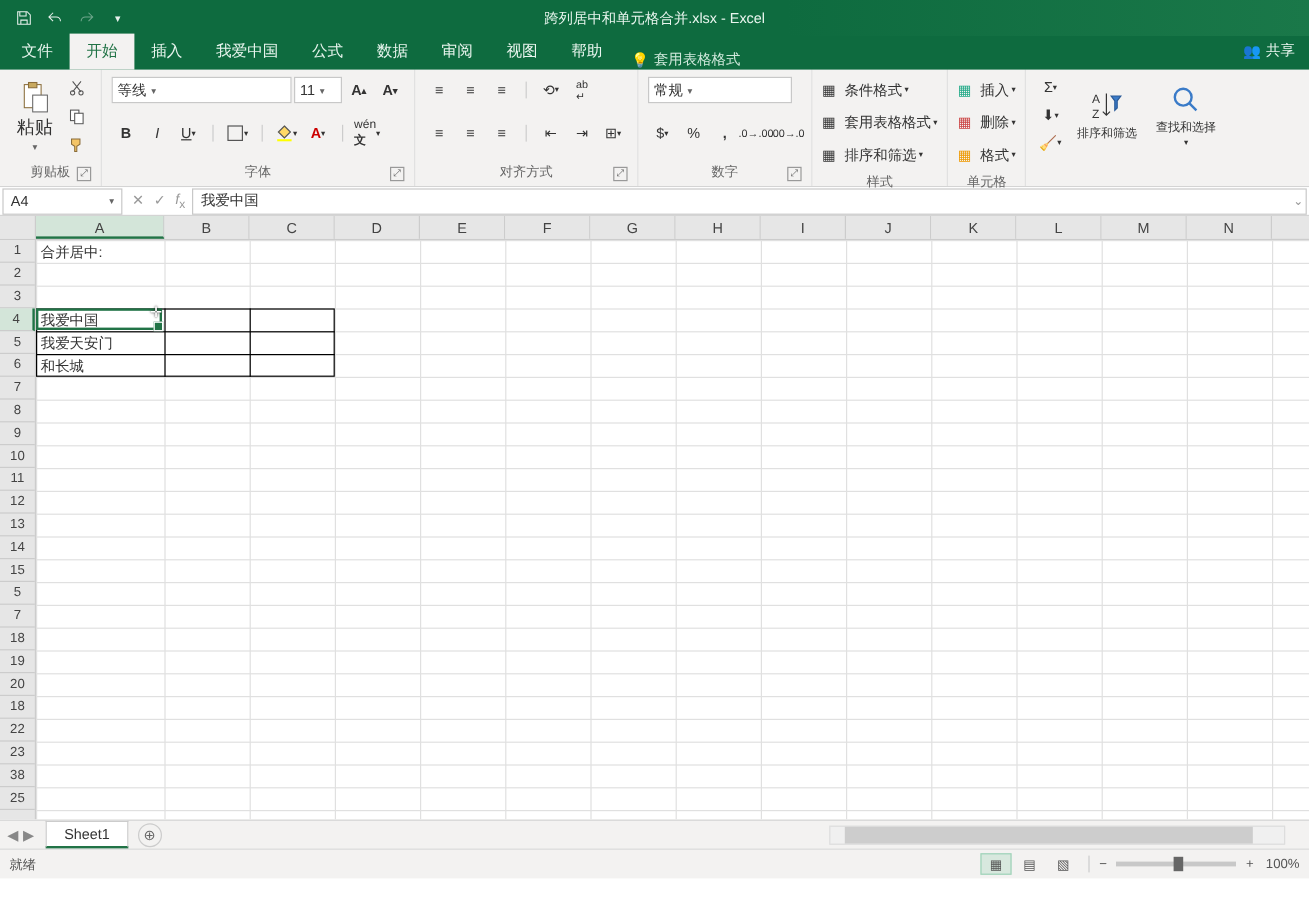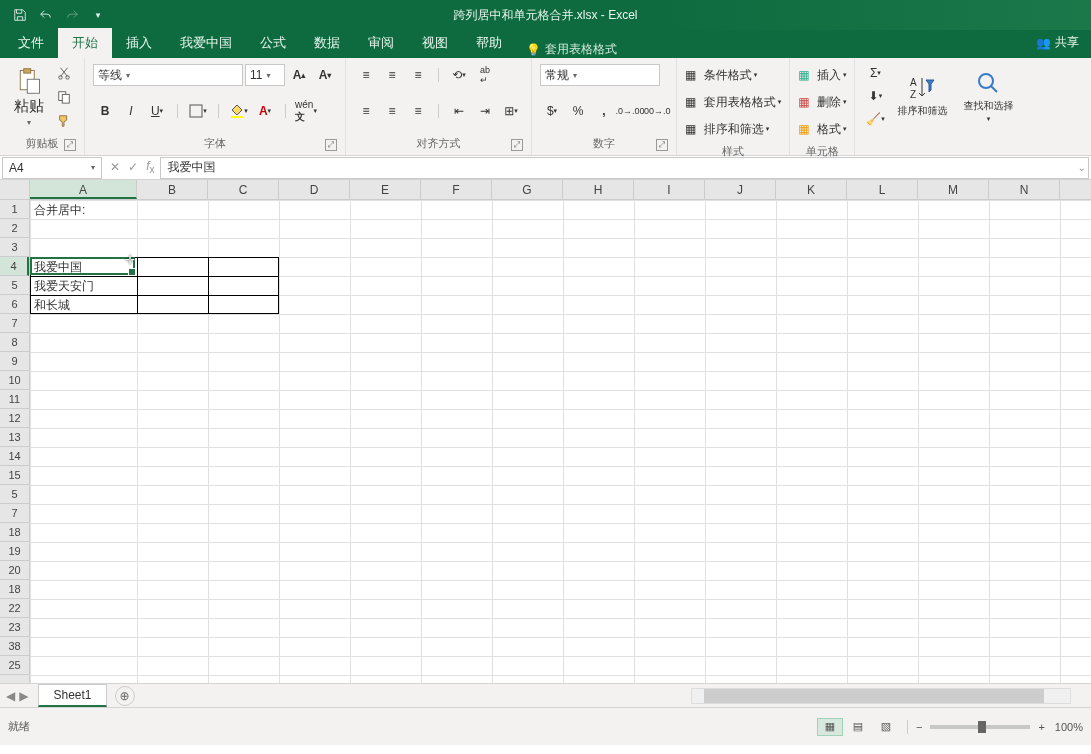--- a/index.html
+++ b/index.html
@@ -53,21 +53,21 @@
 .thick-border{position:absolute;border:1px solid #000}
 .selection{position:absolute;border:2px solid #217346;pointer-events:none}
 .selection::after{content:"";position:absolute;right:-3px;bottom:-3px;width:6px;height:6px;background:#217346;border:1px solid #fff}
 .cursor-icon{position:absolute;font-size:12px;pointer-events:none}
 .sheet-tabs{height:24px;border-top:1px solid #d4d4d4;display:flex;align-items:center;background:#f3f2f1;position:relative}
 .tab-nav{display:flex;padding:0 6px;gap:4px;color:#888}
 .sheet-tab{padding:3px 14px;background:#fff;border:1px solid #ccc;border-bottom:2px solid #217346;font-size:12px;margin-left:4px}
 .add-sheet{width:20px;height:20px;border:1px solid #ccc;border-radius:50%;margin-left:8px;text-align:center;line-height:18px;color:#666}
 .hscroll{position:absolute;right:20px;width:380px;height:16px;background:#f0f0f0;border:1px solid #ddd;bottom:3px}
 .hscroll-thumb{position:absolute;left:12px;width:340px;height:14px;background:#cdcdcd}
-.statusbar{height:38px;background:#f3f2f1;border-top:1px solid #d4d4d4;display:flex;align-items:center;padding:12px 8px;font-size:11px;color:#555}
+.statusbar{height:25px;background:#f3f2f1;border-top:1px solid #d4d4d4;display:flex;align-items:center;padding:12px 8px;font-size:11px;color:#555}
 .status-right{margin-left:auto;display:flex;align-items:center;gap:2px}
 .view-btn{width:26px;height:18px;border:1px solid transparent;display:flex;align-items:center;justify-content:center}
 .view-btn.active{background:#d8e8de;border-color:#9fd3b8}
 .zoom-slider{width:100px;height:4px;background:#c8c8c8;margin:0 6px;position:relative}
 .zoom-thumb{position:absolute;left:48px;top:-4px;width:8px;height:12px;background:#666}
 .split{width:1px;height:14px;background:#ccc;margin:0 6px}
 </style>
 </head>
 <body>
 

